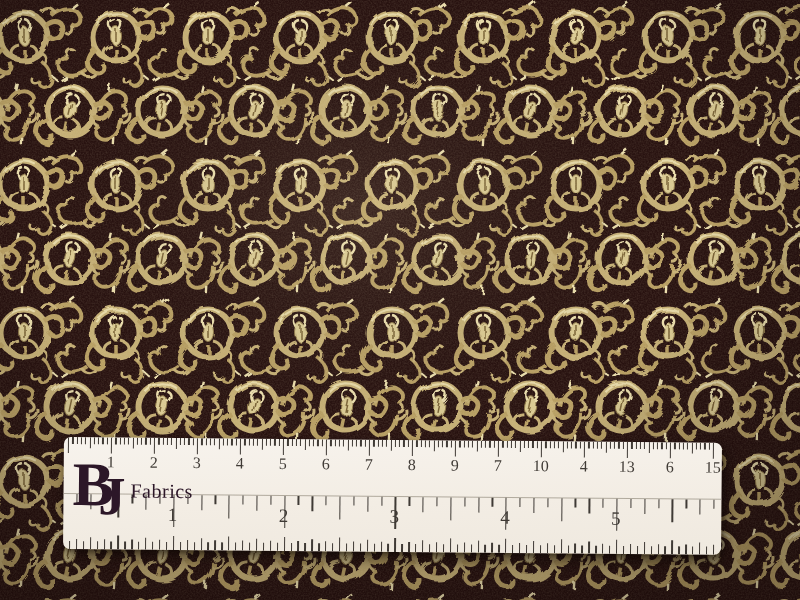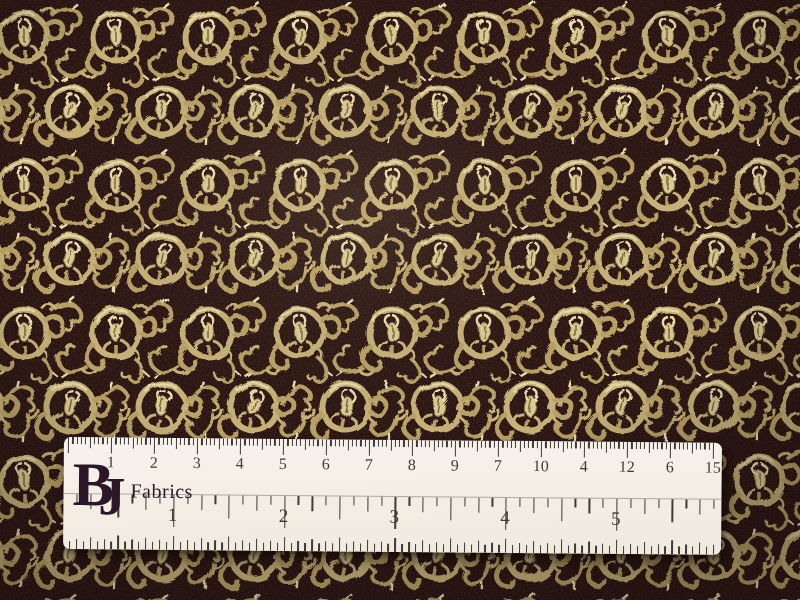--- a/index.html
+++ b/index.html
@@ -276,21 +276,21 @@
         <span class="cm-num" style="left: 133px;">3</span>
         <span class="cm-num" style="left: 176px;">4</span>
         <span class="cm-num" style="left: 219px;">5</span>
         <span class="cm-num" style="left: 262px;">6</span>
         <span class="cm-num" style="left: 305px;">7</span>
         <span class="cm-num" style="left: 348px;">8</span>
         <span class="cm-num" style="left: 391px;">9</span>
         <span class="cm-num" style="left: 434px;">7</span>
         <span class="cm-num" style="left: 477px;">10</span>
         <span class="cm-num" style="left: 520px;">4</span>
-        <span class="cm-num" style="left: 563px;">12</span>
+        <span class="cm-num" style="left: 563px;">13</span>
         <span class="cm-num" style="left: 606px;">6</span>
         <span class="cm-num" style="left: 649px;">15</span>
       </div>
     <div class="divider"></div>
     <div id="inchTicks">
         <div class="tick hang" style="left: 12.85px; height: 9px; top: 57px;"></div>
         <div class="tick hang" style="left: 26.7px; height: 15px; top: 57px;"></div>
         <div class="tick hang" style="left: 40.55px; height: 9px; top: 57px;"></div>
         <div class="tick hang" style="left: 54.4px; height: 23px; top: 57px;"></div>
         <div class="tick hang" style="left: 68.25px; height: 9px; top: 57px;"></div>

